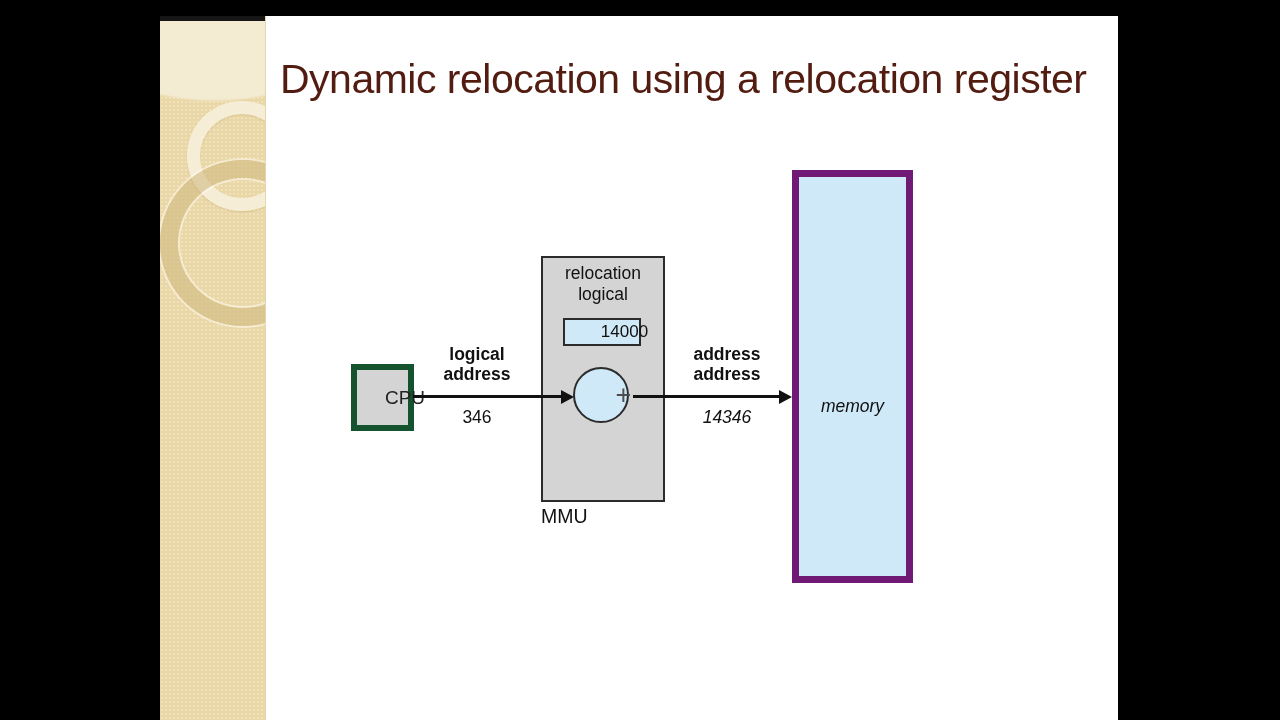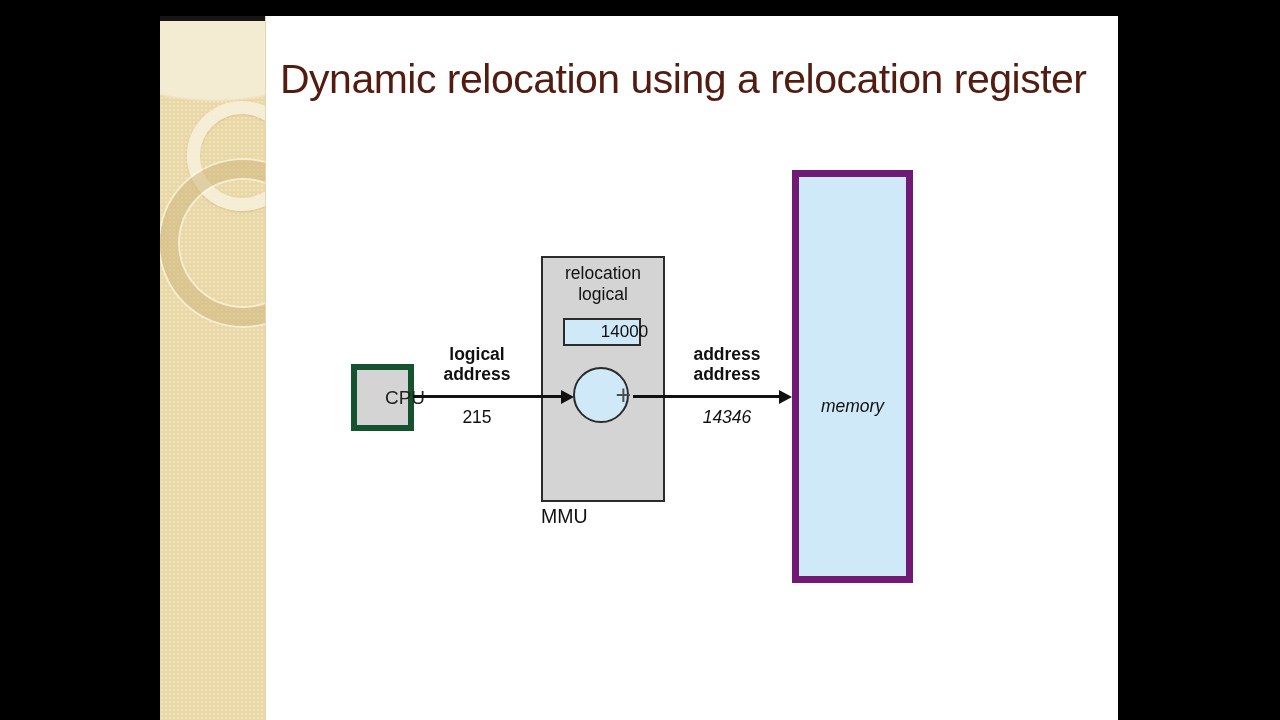--- a/index.html
+++ b/index.html
@@ -146,21 +146,21 @@
       <div class="box cpu-box">
         <span>CPU</span>
       </div>
 
       <div class="arrow-line line1"></div>
       <div class="arrow-head head1"></div>
       <div class="addr-label logical-label">
         <div>logical</div>
         <div>address</div>
       </div>
-      <div class="addr-value logical-value">215</div>
+      <div class="addr-value logical-value">346</div>
 
       <div class="box mmu-box"></div>
       <div class="reg-label">
         <div>relocation</div>
         <div>logical</div>
       </div>
       <div class="box reg-box">
         <span>14000</span>
       </div>
       <div class="box adder-circle">

